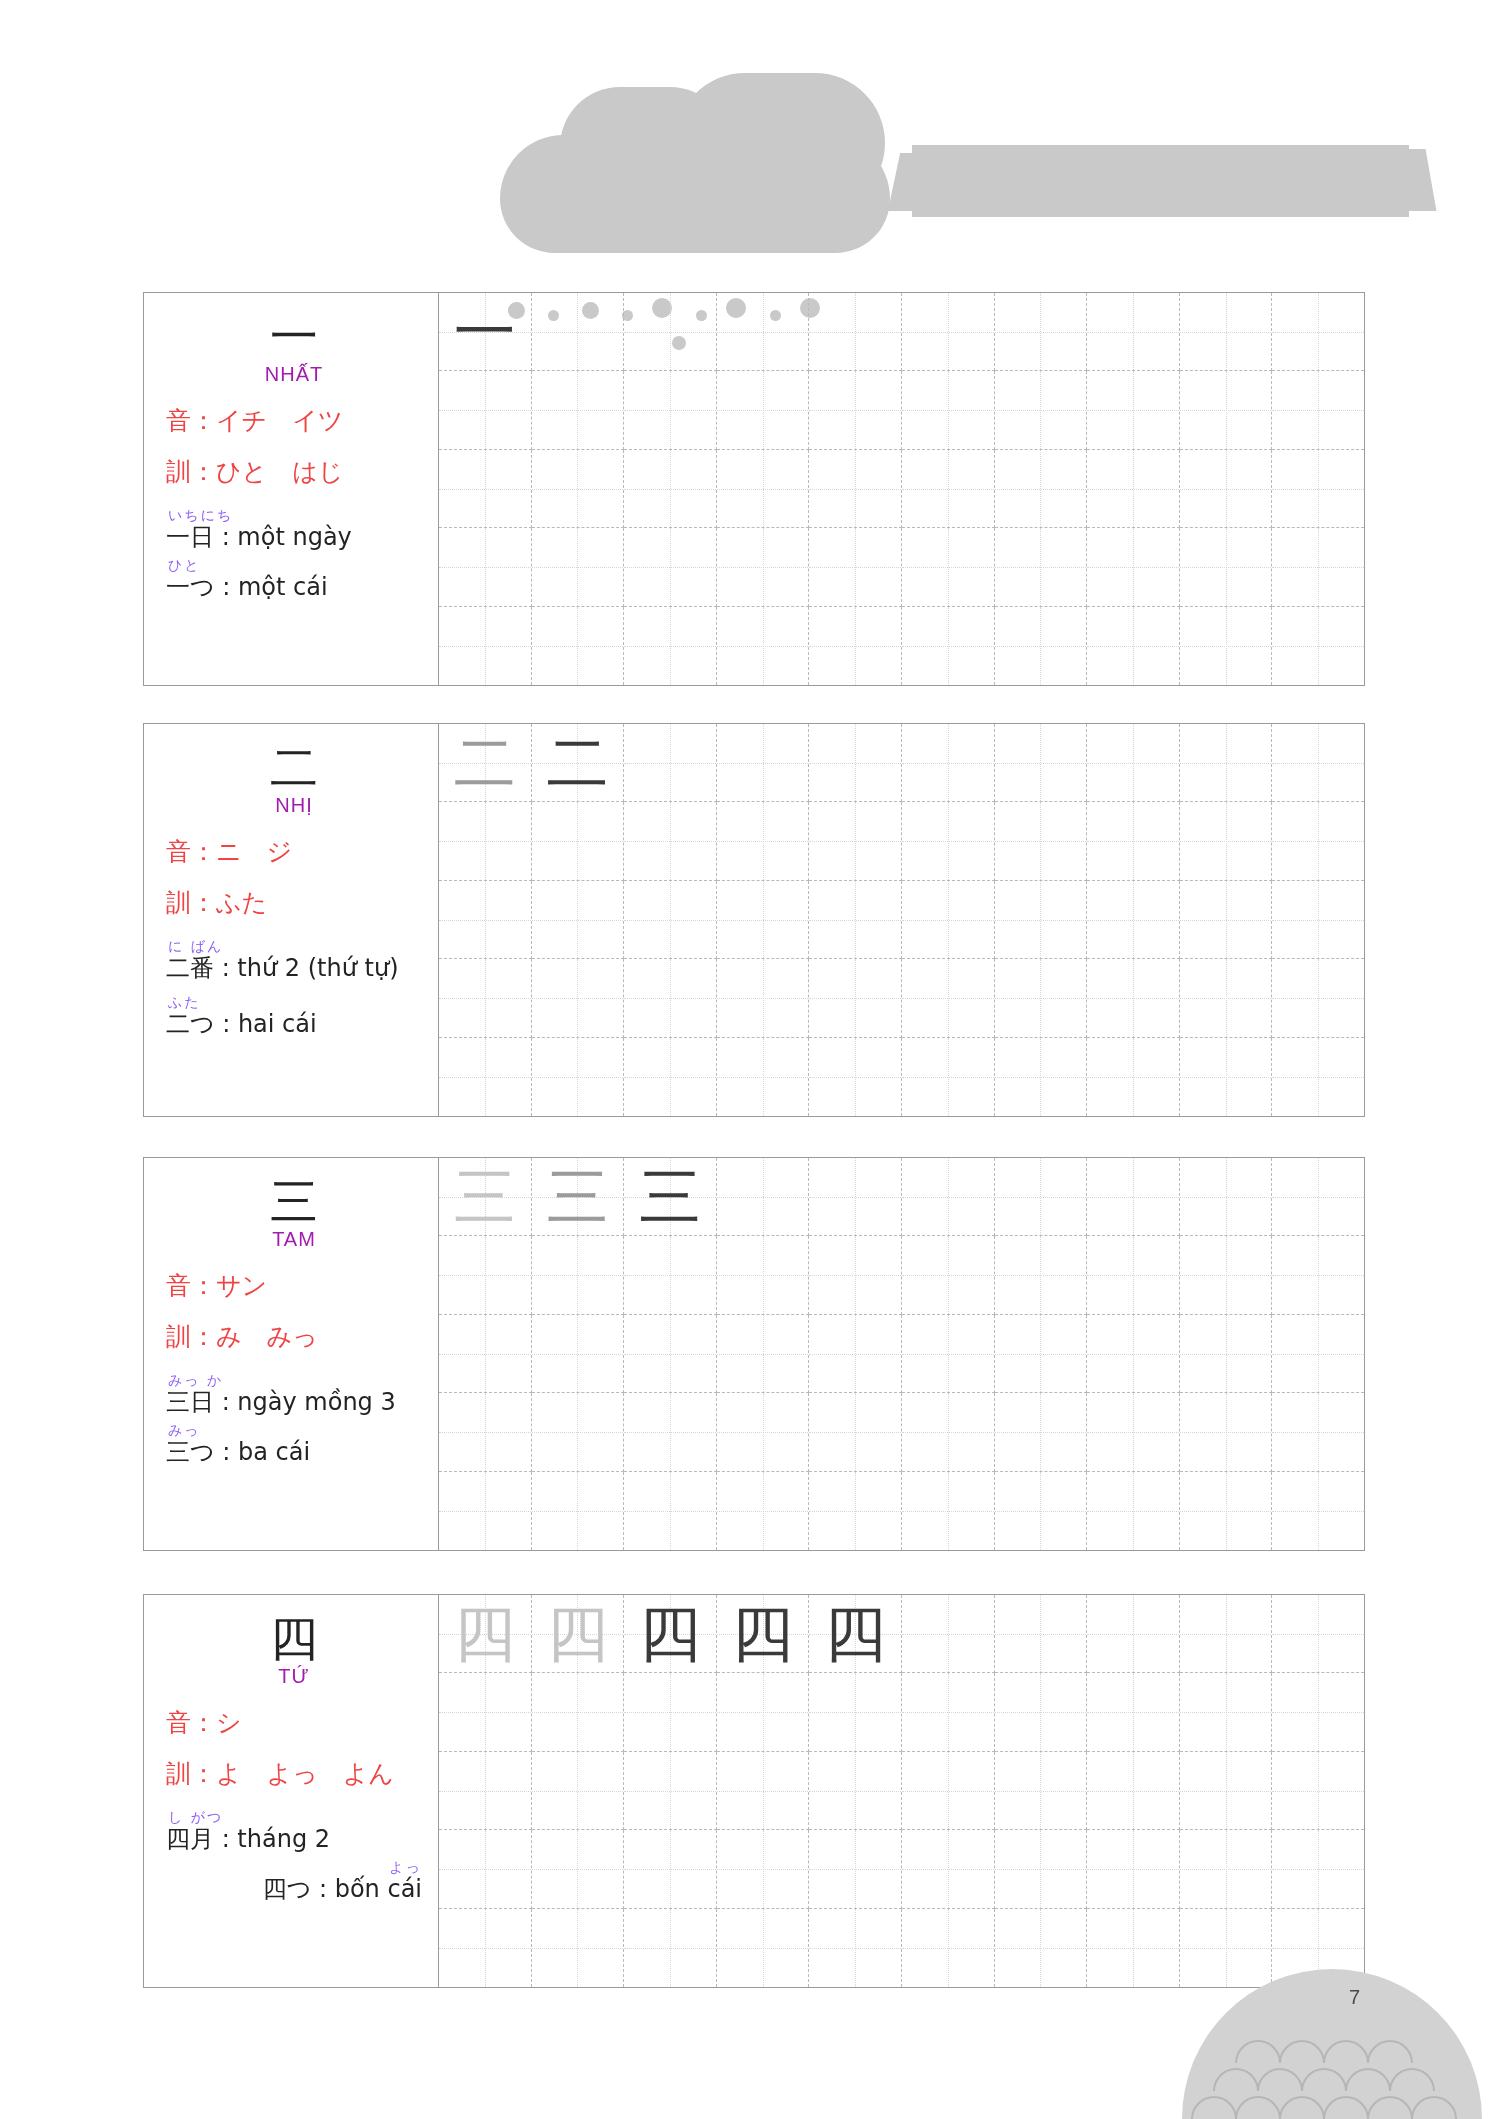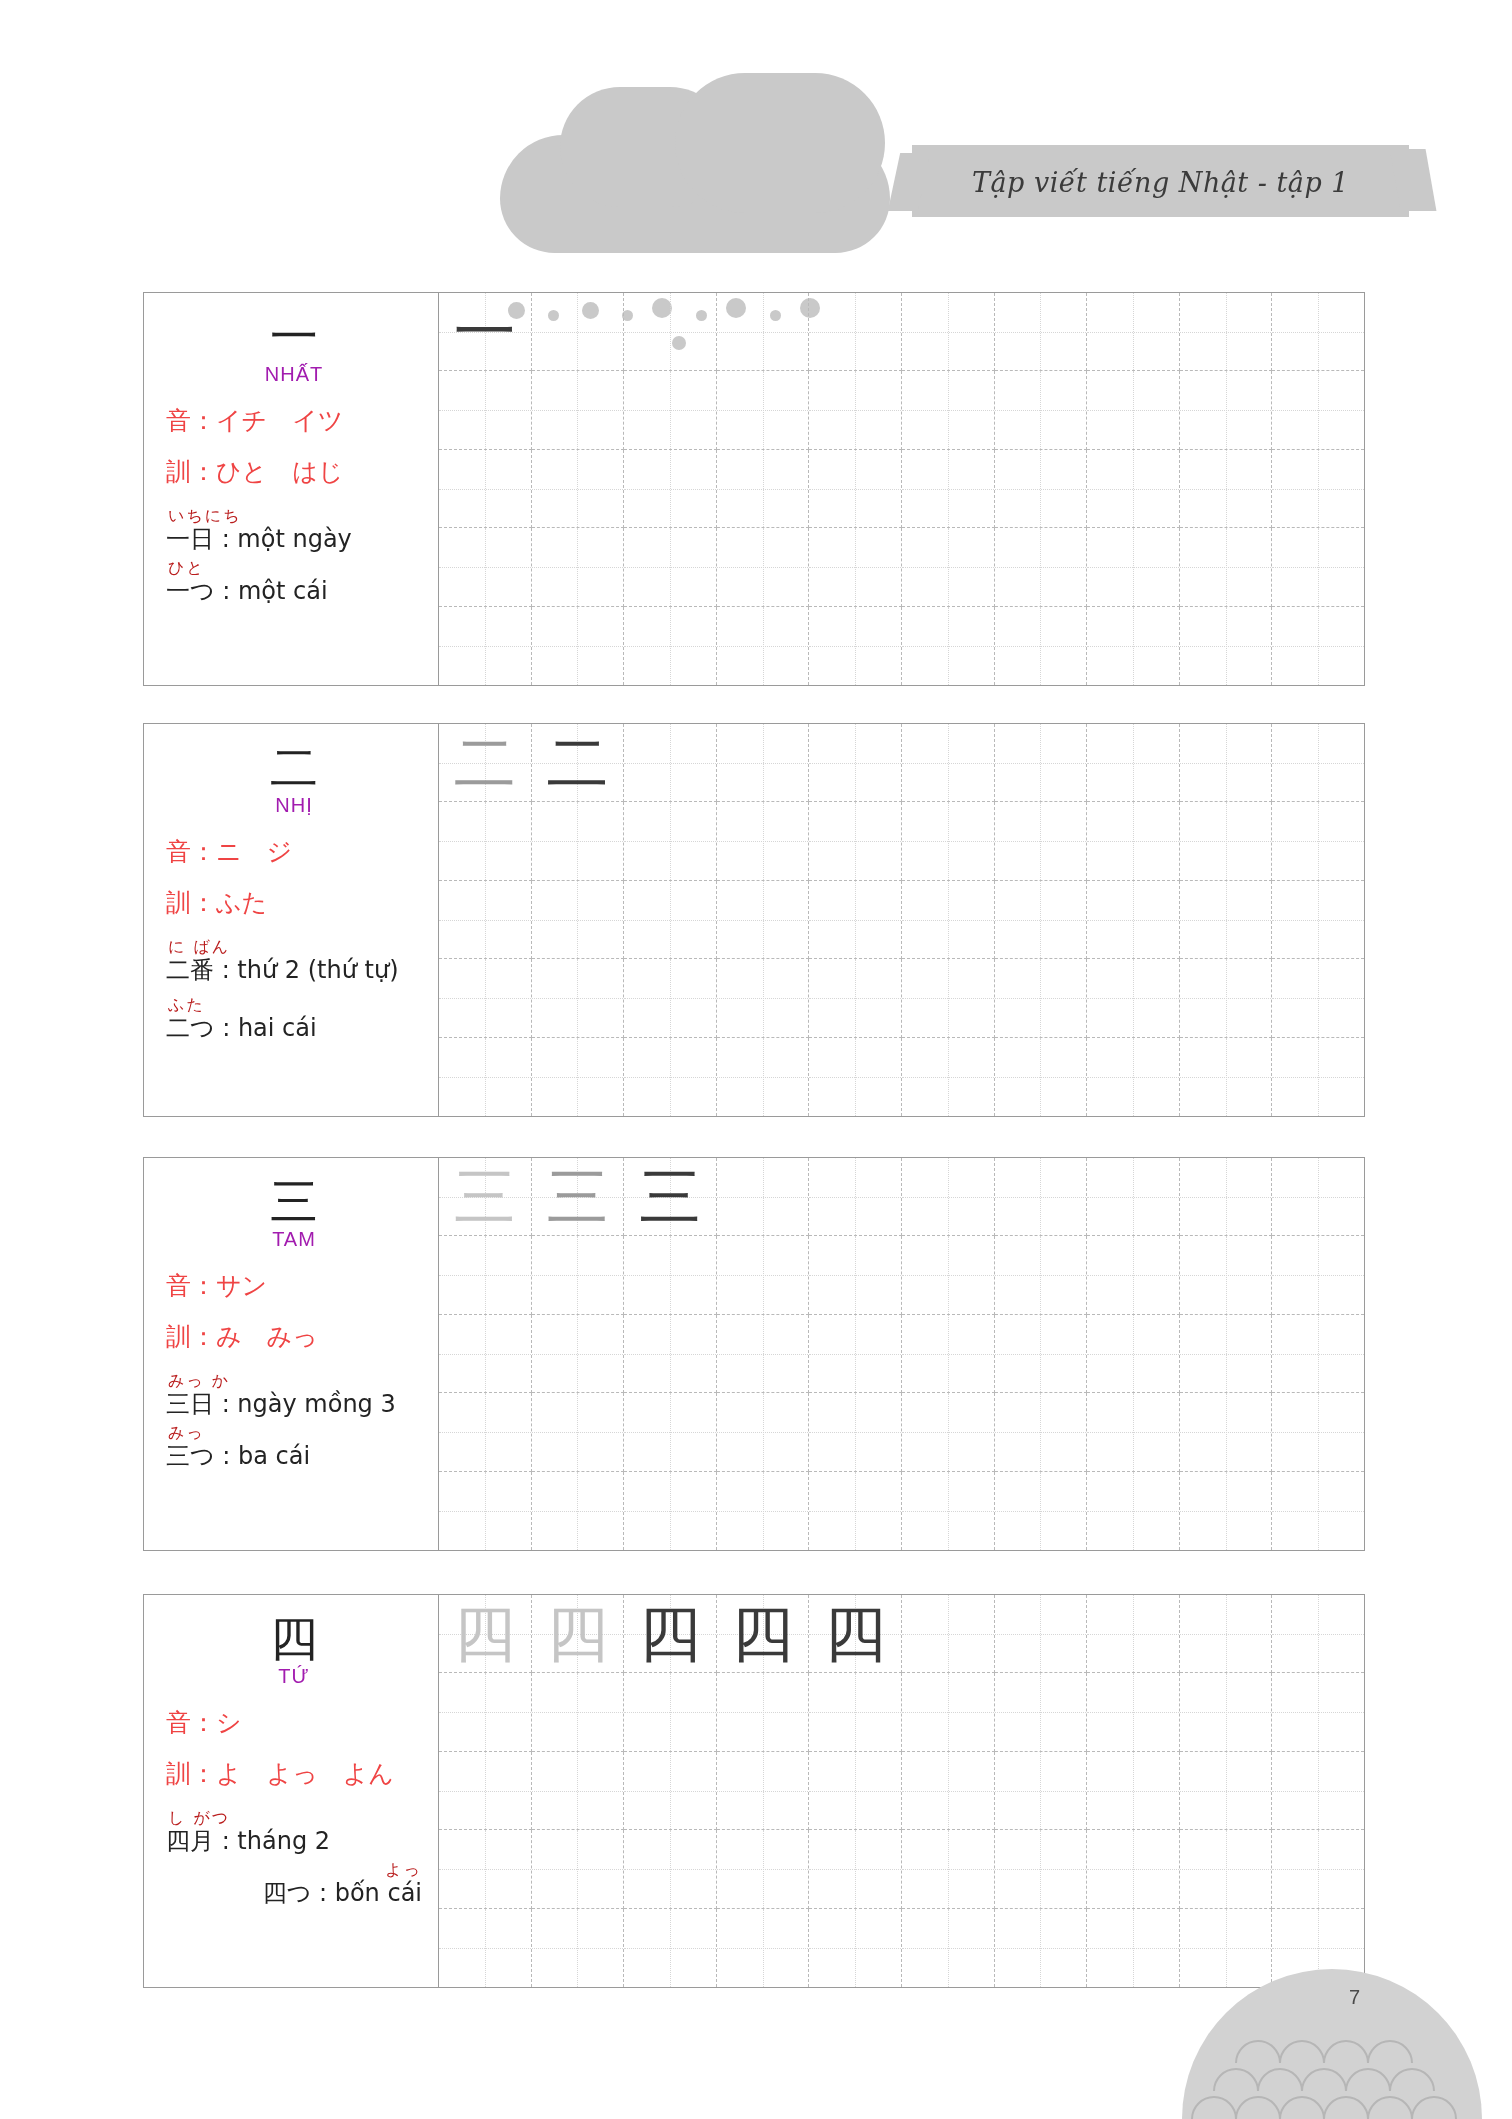--- a/index.html
+++ b/index.html
@@ -157,22 +157,22 @@
     color: #ef4444;
     margin-top: 18px;
     white-space: pre;
   }
   .example {
     margin-top: 20px;
     position: relative;
   }
   .furigana {
     font-family: "DejaVu Sans", sans-serif;
-    font-size: 16px;
-    color: #b91c1c;
+    font-size: 14px;
+    color: #8b5cf6;
     letter-spacing: 2px;
     margin-left: 2px;
     line-height: 1;
   }
   .ex-line {
     font-family: "DejaVu Sans", sans-serif;
     font-size: 24px;
     color: #232323;
     line-height: 1.25;
     white-space: pre;
@@ -264,21 +264,20 @@
     <span class="drop" style="left:122px;top:22px; width:11px; height:11px;"></span>
     <span class="drop" style="left:152px;top:10px; width:20px; height:20px;"></span>
     <span class="drop" style="left:196px;top:22px; width:11px; height:11px;"></span>
     <span class="drop" style="left:226px;top:10px; width:20px; height:20px;"></span>
     <span class="drop" style="left:270px;top:22px; width:11px; height:11px;"></span>
     <span class="drop" style="left:300px;top:10px; width:20px; height:20px;"></span>
     <span class="drop" style="left:172px;top:48px; width:14px; height:14px;"></span>
   </div>
 
   <div class="banner"></div>
-  <div class="banner-label">Tập viết tiếng Nhật - tập 1</div>
 </div>
 
 <div class="block" style="top:292px; height:394px;">
   <div class="info">
     <div class="big-kanji">一</div>
     <div class="romaji">NHẤT</div>
     <div class="reading">音：イチ　イツ</div>
     <div class="reading">訓：ひと　はじ</div>
     <div class="example">
       <div class="furigana">いちにち</div>

